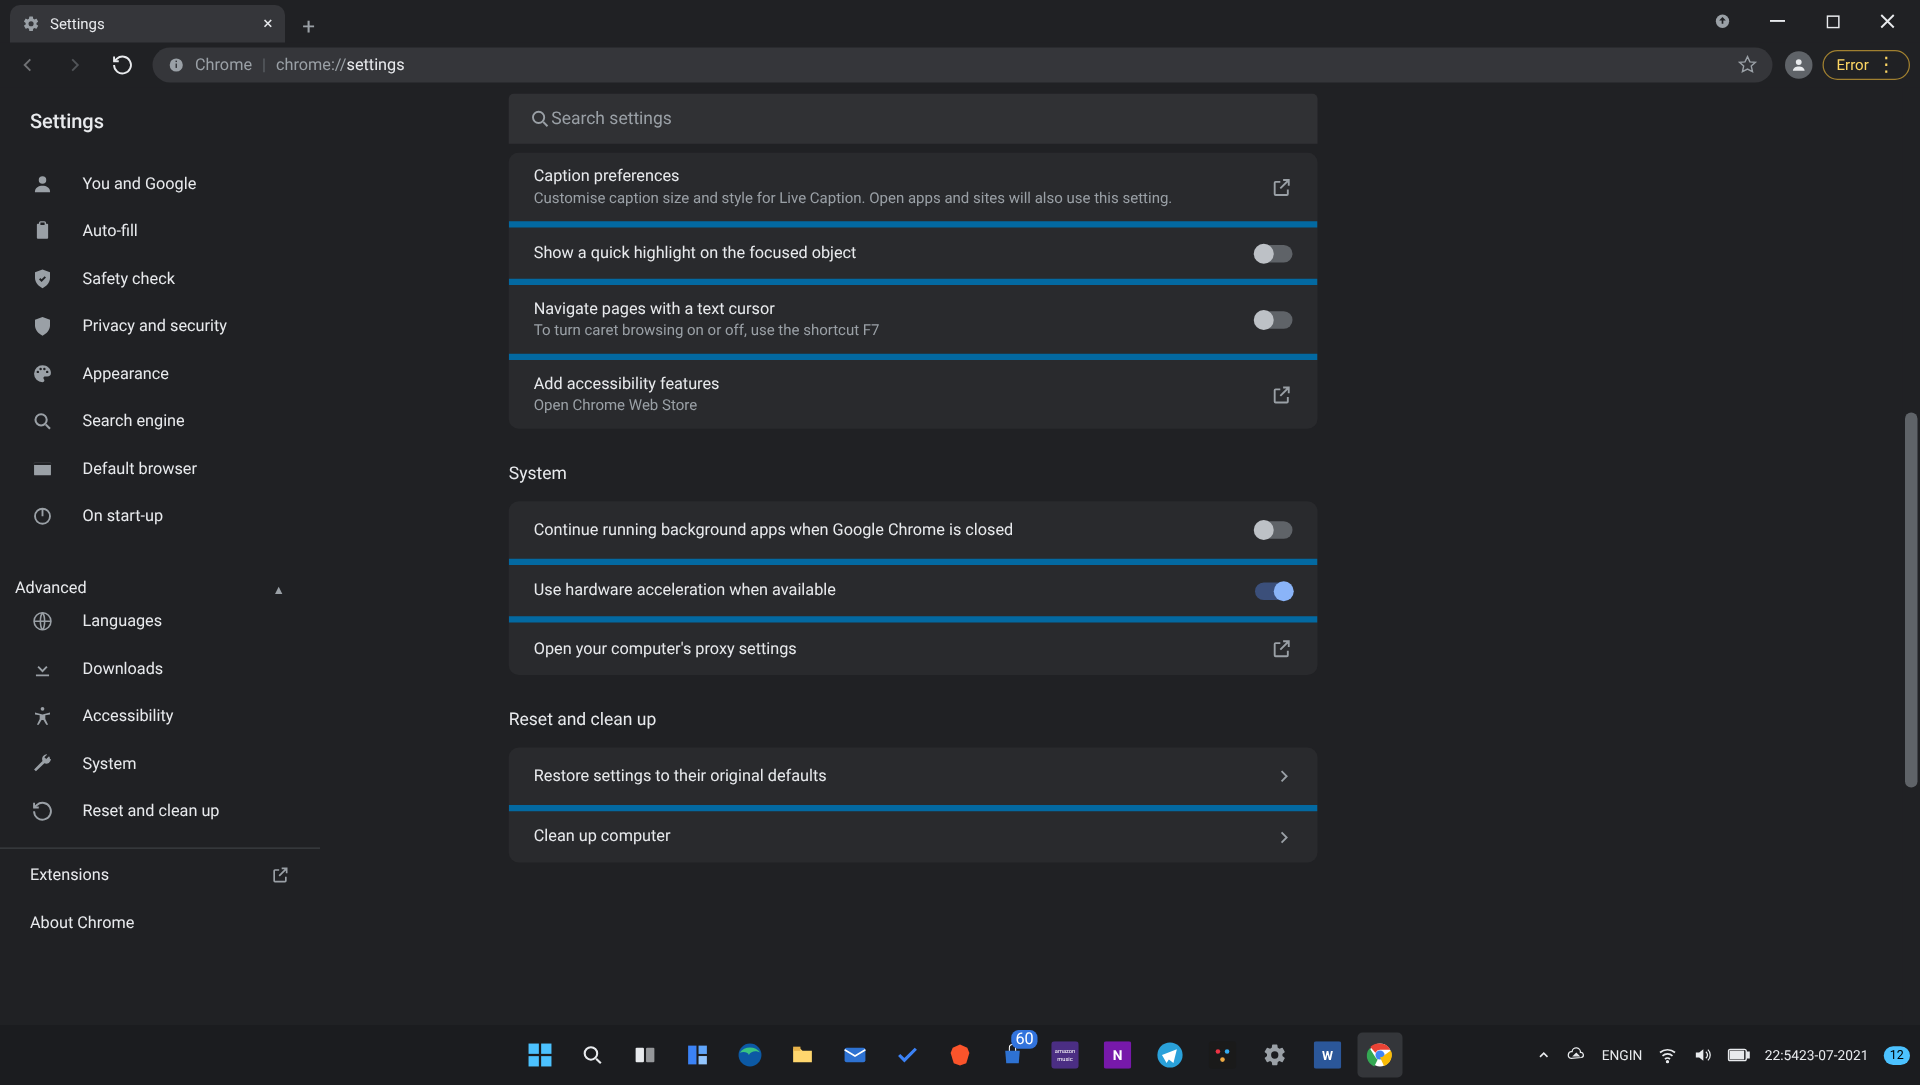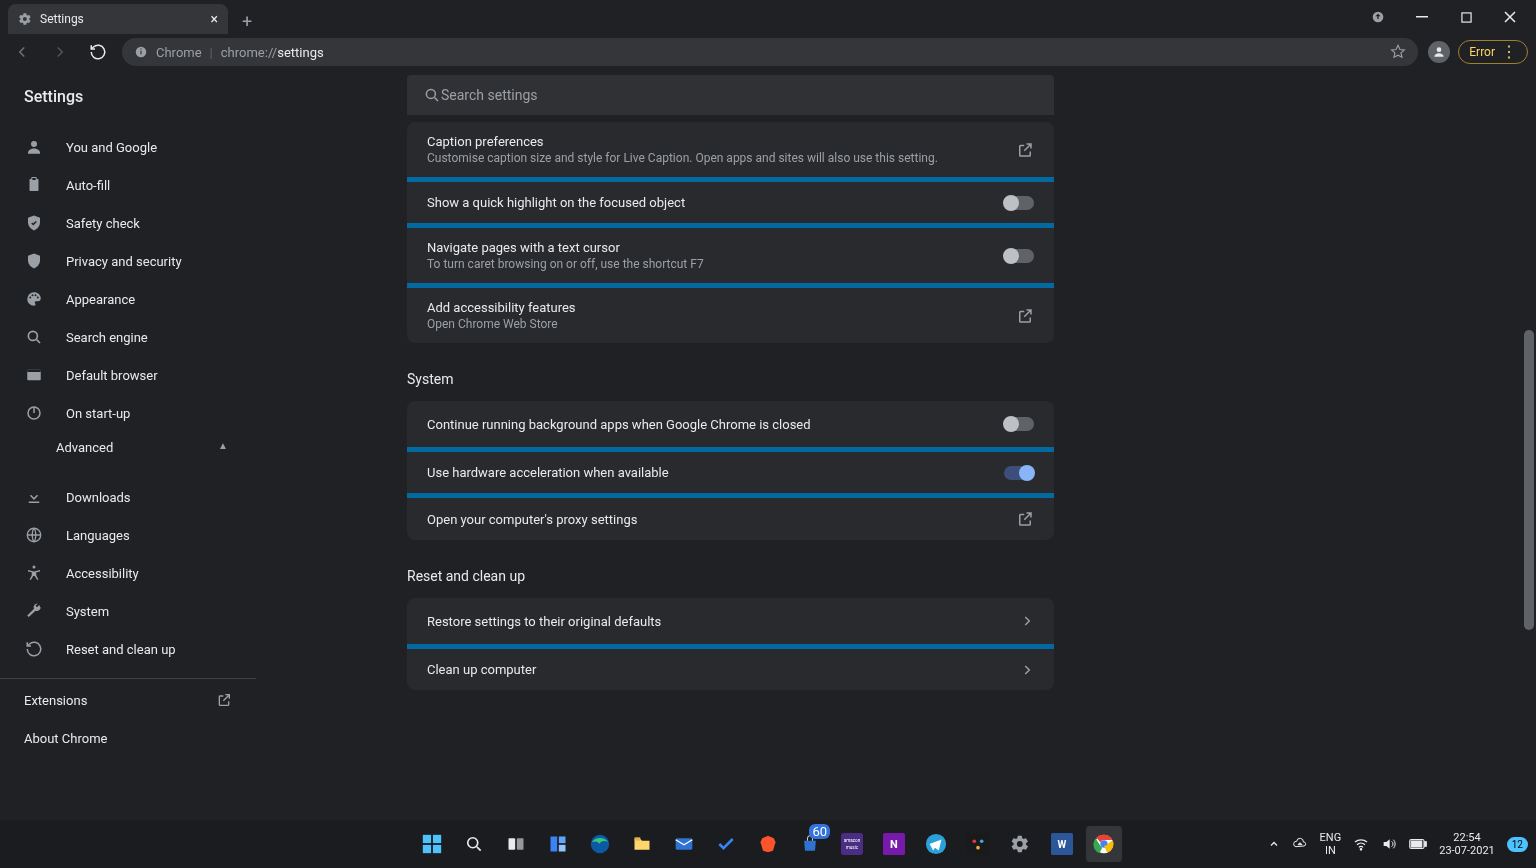--- a/index.html
+++ b/index.html
@@ -36,21 +36,21 @@
   .search-wrap { position: absolute; left: 407px; top: 5px; width: 647px; height: 40px; background: #303134; border-radius: 4px 4px 0 0; display: flex; align-items: center; padding: 0 16px; gap: 0; }
   .search-wrap input { background: transparent; border: none; outline: none; color: #9aa0a6; font-size: 14px; width: 100%; }
   .search-wrap input::placeholder { color: #9aa0a6; }
 
   .content-row { flex: 1; display: flex; overflow: hidden; }
 
   
   .sidebar { width: 256px; padding-top: 6px; overflow-y: auto; }
   .nav-item { height: 38px; display: flex; align-items: center; padding-left: 24px; gap: 22px; font-size: 13px; color: #e8eaed; cursor: pointer; }
   .nav-item .nav-icon { width: 20px; display: flex; justify-content: center; color: #9aa0a6; }
-  .advanced-row { height: 38px; display: flex; align-items: flex-start; padding-left: 12px; padding-right: 28px; font-size: 13px; color: #e8eaed; margin-top: 8px; cursor: pointer; margin-left: 44px; }
+  .advanced-row { height: 38px; display: flex; align-items: flex-end; padding-left: 12px; padding-right: 28px; font-size: 13px; color: #e8eaed; margin-top: 8px; cursor: pointer; }
   .advanced-row .chev { margin-left: auto; color: #9aa0a6; font-size: 10px; }
   .side-divider { height: 1px; background: #3c4043; margin: 10px 0 2px 0; }
   .ext-row { height: 38px; display: flex; align-items: center; padding: 0 24px; font-size: 13px; color: #e8eaed; cursor: pointer; }
   .ext-row .launch { margin-left: auto; color: #9aa0a6; }
 
   
   .main { flex: 1; overflow-y: auto; padding-bottom: 40px; }
   .card-group { width: 647px; margin-left: 151px; }
   .card { background: #292a2d; border-radius: 8px; overflow: hidden; }
   .row-item { min-height: 46px; padding: 12px 20px; display: flex; align-items: center; justify-content: space-between; border-top: 5px solid #0369a1; cursor: pointer; }
@@ -70,21 +70,21 @@
   
   .vscroll { position: absolute; right: 0; top: 70px; bottom: 48px; width: 14px; background: #202124; }
   .vscroll-thumb { position: absolute; right: 2px; width: 10px; background: #5f6368; border-radius: 5px; }
 
   
   .taskbar { position: absolute; bottom: 0; left: 0; right: 0; height: 48px; background: #1b1c1f; display: flex; align-items: center; }
   .tb-center { position: absolute; left: 50%; transform: translateX(-50%); display: flex; gap: 6px; align-items: center; }
   .tb-icon { width: 36px; height: 36px; border-radius: 4px; display: flex; align-items: center; justify-content: center; cursor: pointer; }
   .tb-icon.active { background: #34363a; }
   .tb-right { margin-left: auto; display: flex; align-items: center; gap: 12px; padding-right: 8px; font-size: 11px; color: #e8eaed; }
-  .tb-right .col { display: flex; flex-direction: column; align-items: center; line-height: 13px; }
+  .tb-right .col { display: flex; flex-direction: row; align-items: center; line-height: 13px; }
   .tb-badge { background: #4cc2ff; color: #000; font-size: 10px; border-radius: 9px; padding: 2px 5px; }
   .tb-num-badge { position: absolute; top: -2px; right: -2px; background: #3273dc; color: #fff; font-size: 13px; border-radius: 6px; padding: 0 3px; }
 
   svg { display: block; }
 </style>
 </head>
 <body>
 
 <div class="titlebar">
   <div class="tab">
@@ -264,34 +264,34 @@
         <span>On start-up</span>
       </div>
 
       <div class="advanced-row">
         <span>Advanced</span>
         <span class="chev">▲</span>
       </div>
 
       <div class="nav-item">
         <span class="nav-icon">
-            <svg width="18" height="18" viewBox="0 0 24 24" fill="#9aa0a6">
-              <path d="M12 3v10l4-4 1.4 1.4L12 16 6.6 10.4 8 9l4 4V3zM5 18h14v2H5z"></path>
-            </svg>
-          </span>
-        <span>Downloads</span>
-      </div>
-      <div class="nav-item">
-        <span class="nav-icon">
             <svg width="18" height="18" viewBox="0 0 24 24" fill="none" stroke="#9aa0a6" stroke-width="1.7">
               <circle cx="12" cy="12" r="9"></circle>
               <path d="M3 12h18M12 3c3 3 3 15 0 18M12 3c-3 3-3 15 0 18"></path>
             </svg>
           </span>
         <span>Languages</span>
+      </div>
+      <div class="nav-item">
+        <span class="nav-icon">
+            <svg width="18" height="18" viewBox="0 0 24 24" fill="#9aa0a6">
+              <path d="M12 3v10l4-4 1.4 1.4L12 16 6.6 10.4 8 9l4 4V3zM5 18h14v2H5z"></path>
+            </svg>
+          </span>
+        <span>Downloads</span>
       </div>
       <div class="nav-item">
         <span class="nav-icon">
             <svg width="18" height="18" viewBox="0 0 24 24" fill="#9aa0a6">
               <circle cx="12" cy="4" r="2"></circle>
               <path d="M4 8l8 2 8-2v2l-5 1v4l3 6h-2l-3-5h-2l-3 5H6l3-6v-4L4 10z"></path>
             </svg>
           </span>
         <span>Accessibility</span>
       </div>

